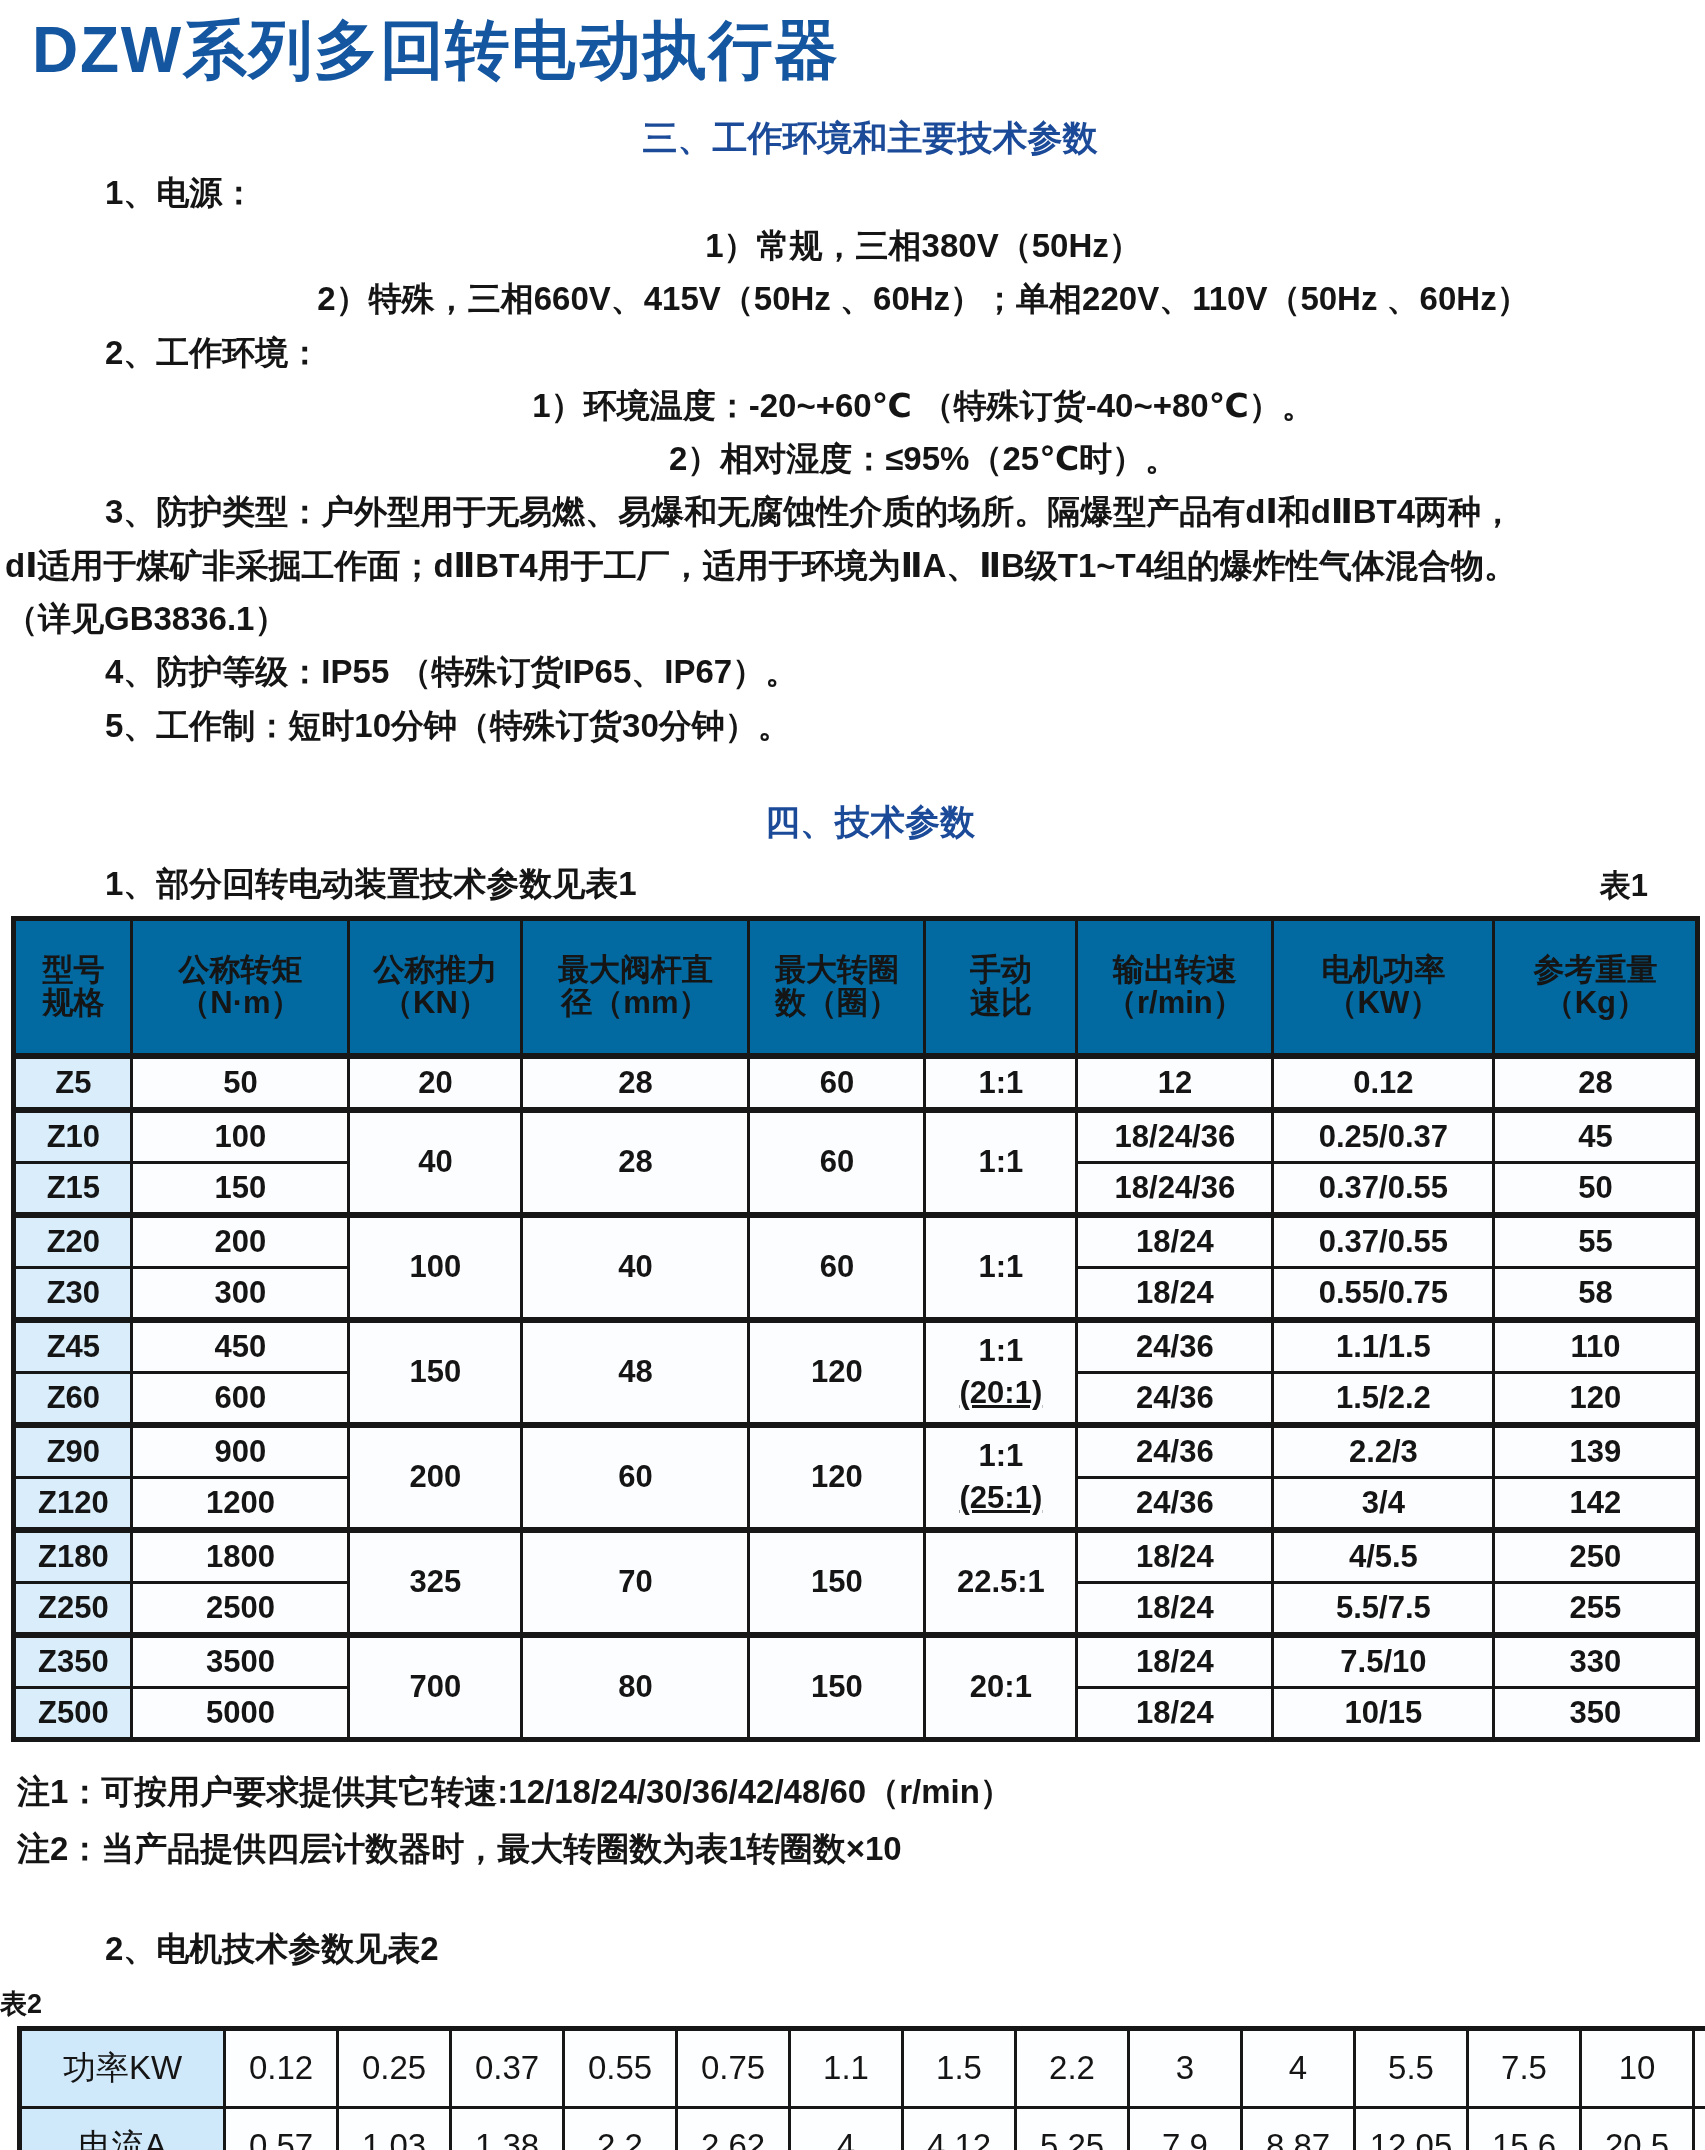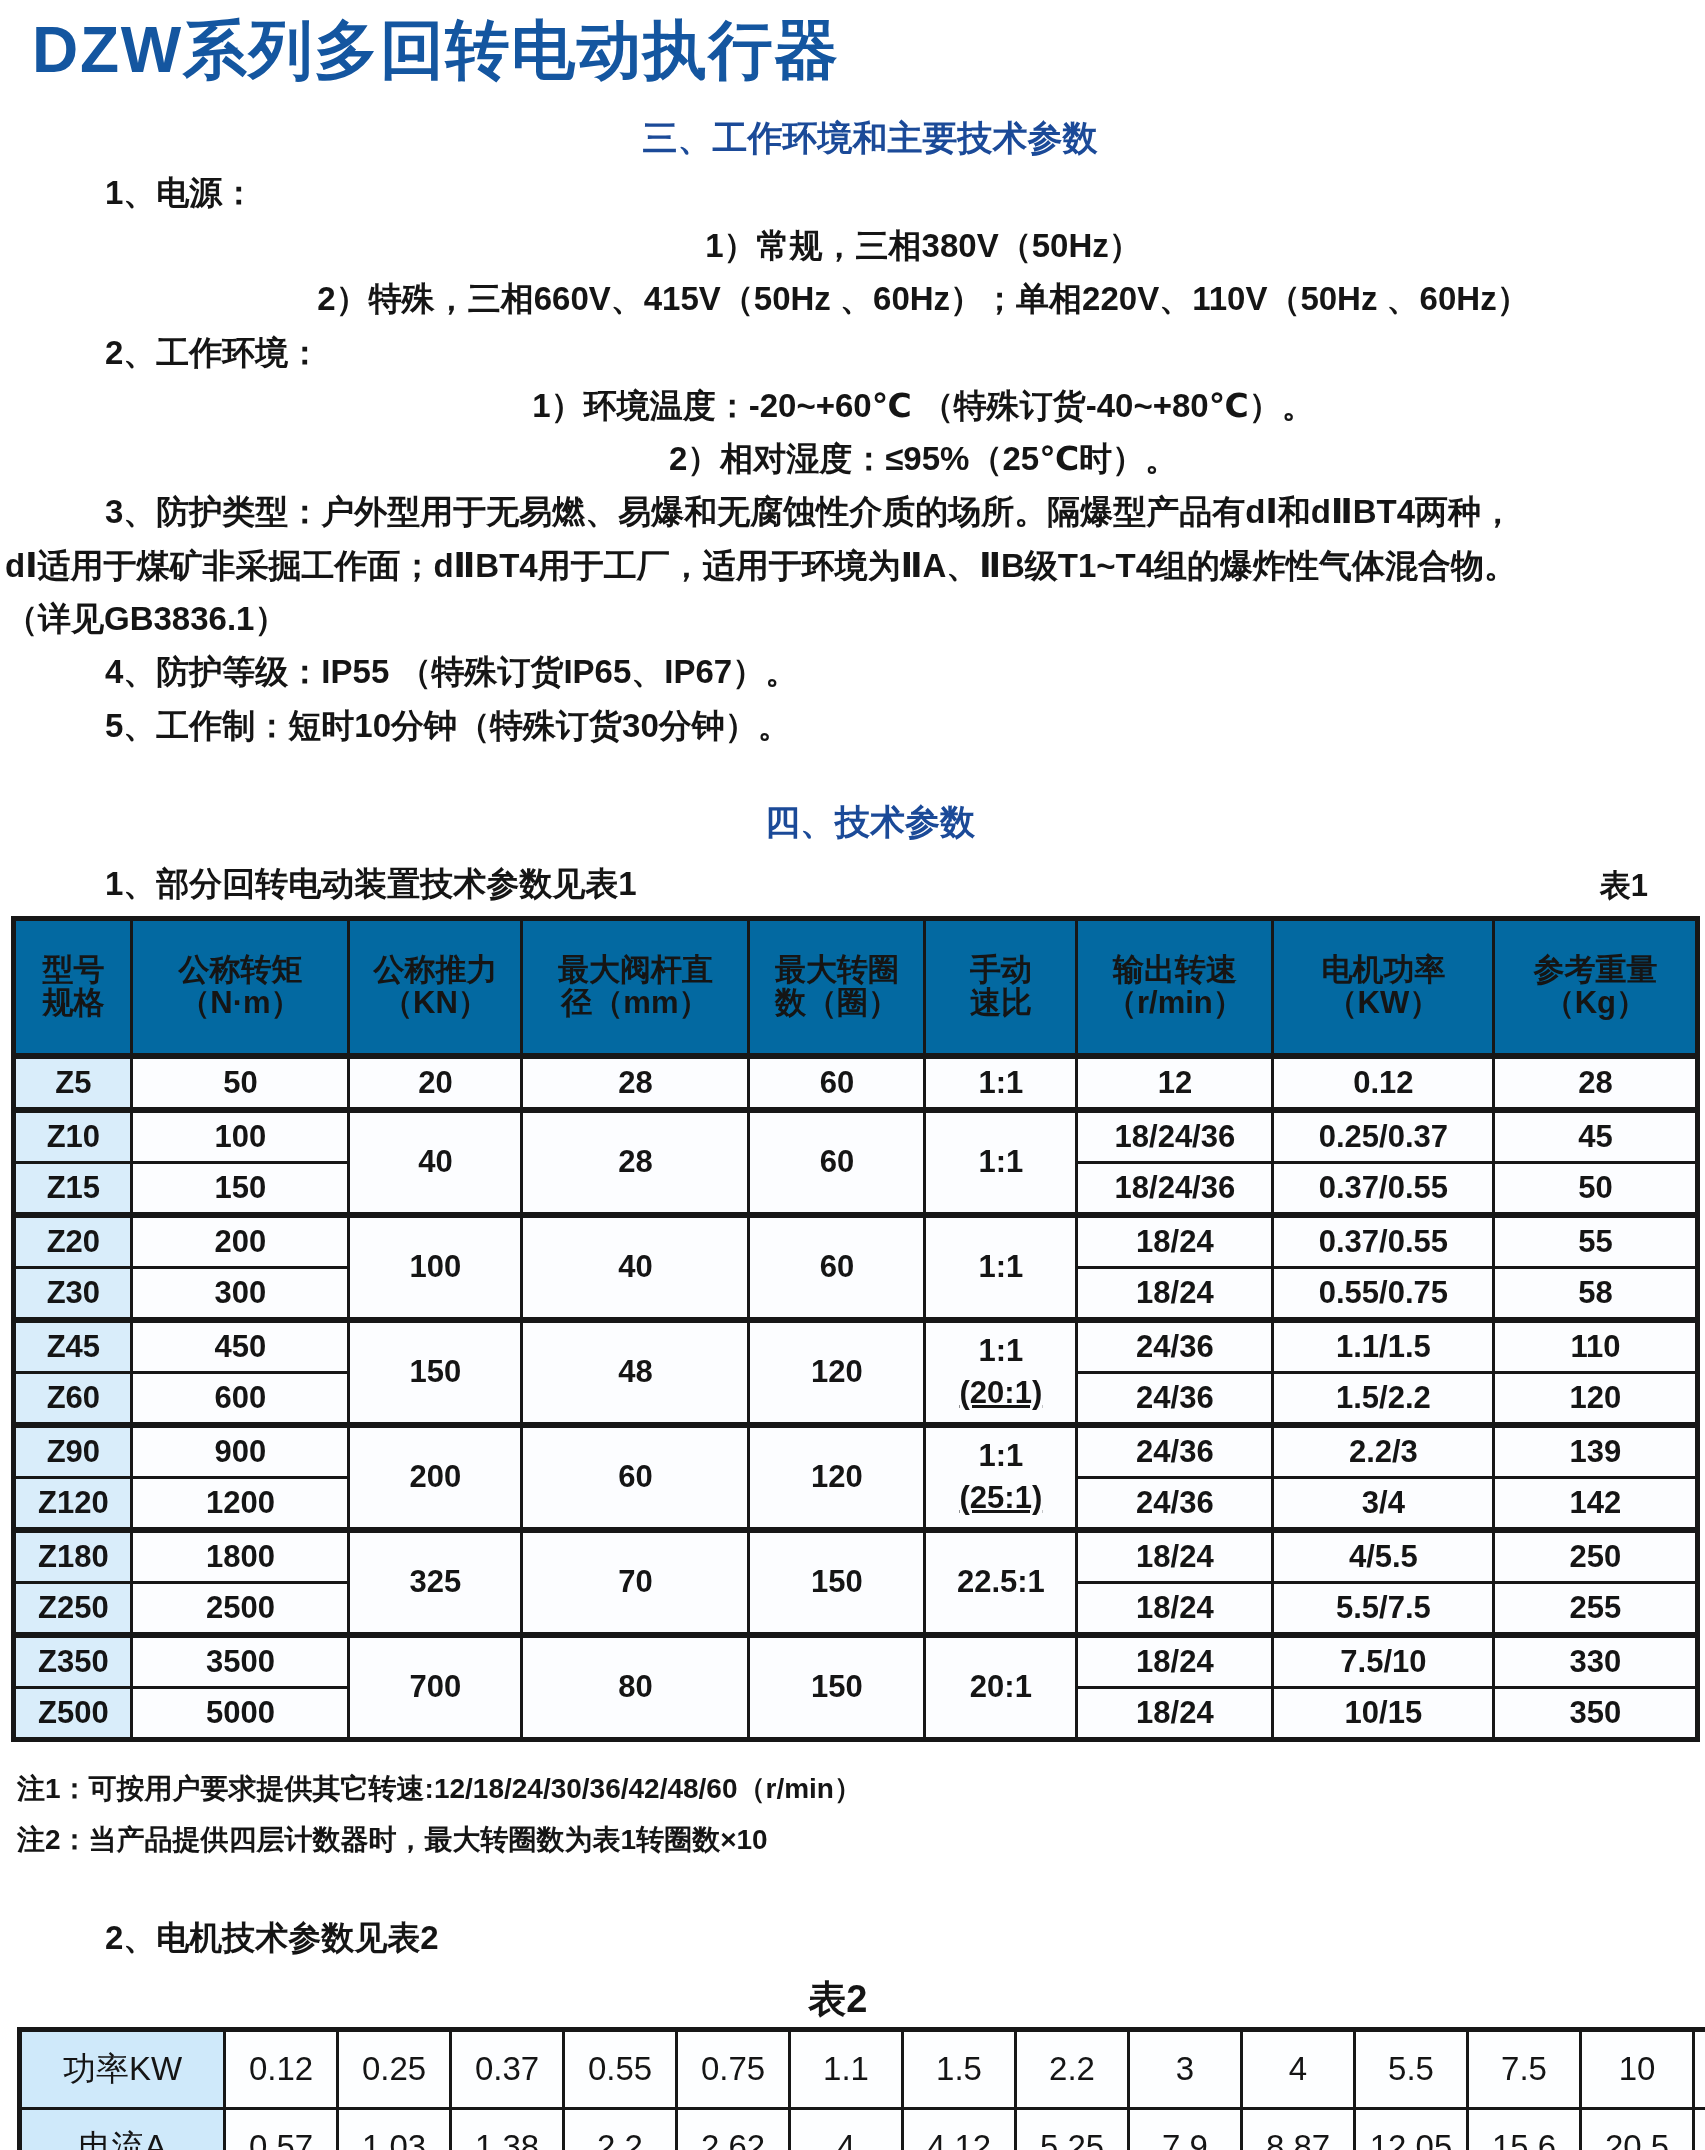--- a/index.html
+++ b/index.html
@@ -36,26 +36,26 @@
     font-size:31px;font-weight:700;padding:0;background:#fcfdff;
   }
   .t1 tr.hdr td{background:#0369a1;height:132px;}
   .t1 td.model{background:#d9edfa;}
   .t1 tr.dr td{height:48px;}
   .t1 tr.gs td{border-top-width:6.3px;}
   .t1 .hl{line-height:1.05;}
   .t1 .hl + .hl{}
   .t1 .dual div{line-height:1.1;}
   .t1 .dual div + div{margin-top:8px;text-decoration:underline;}
-  .note{font-size:28px;font-weight:700;margin-left:17px;line-height:1.1;}
+  .note{font-size:33px;font-weight:700;margin-left:17px;line-height:1.1;}
   .note1{margin-top:32px;}
   .note2{margin-top:20.5px;}
   .cap2{font-size:33px;font-weight:700;margin:64px 0 0 105px;line-height:1.1;}
   .t2label{
-    font-size:38px;font-weight:700;text-align:center;
+    font-size:27px;font-weight:700;text-align:left;
     margin:23px 29.6px 0 0;line-height:1.1;
   }
   .t2{
     margin:5.7px 0 0 17px;width:1674px;
     border:5.7px solid #171717;
   }
   .t2 td{
     border:3.4px solid #171717;text-align:center;vertical-align:middle;
     font-size:33px;font-weight:400;height:75px;background:#fdfeff;padding:0;
   }

